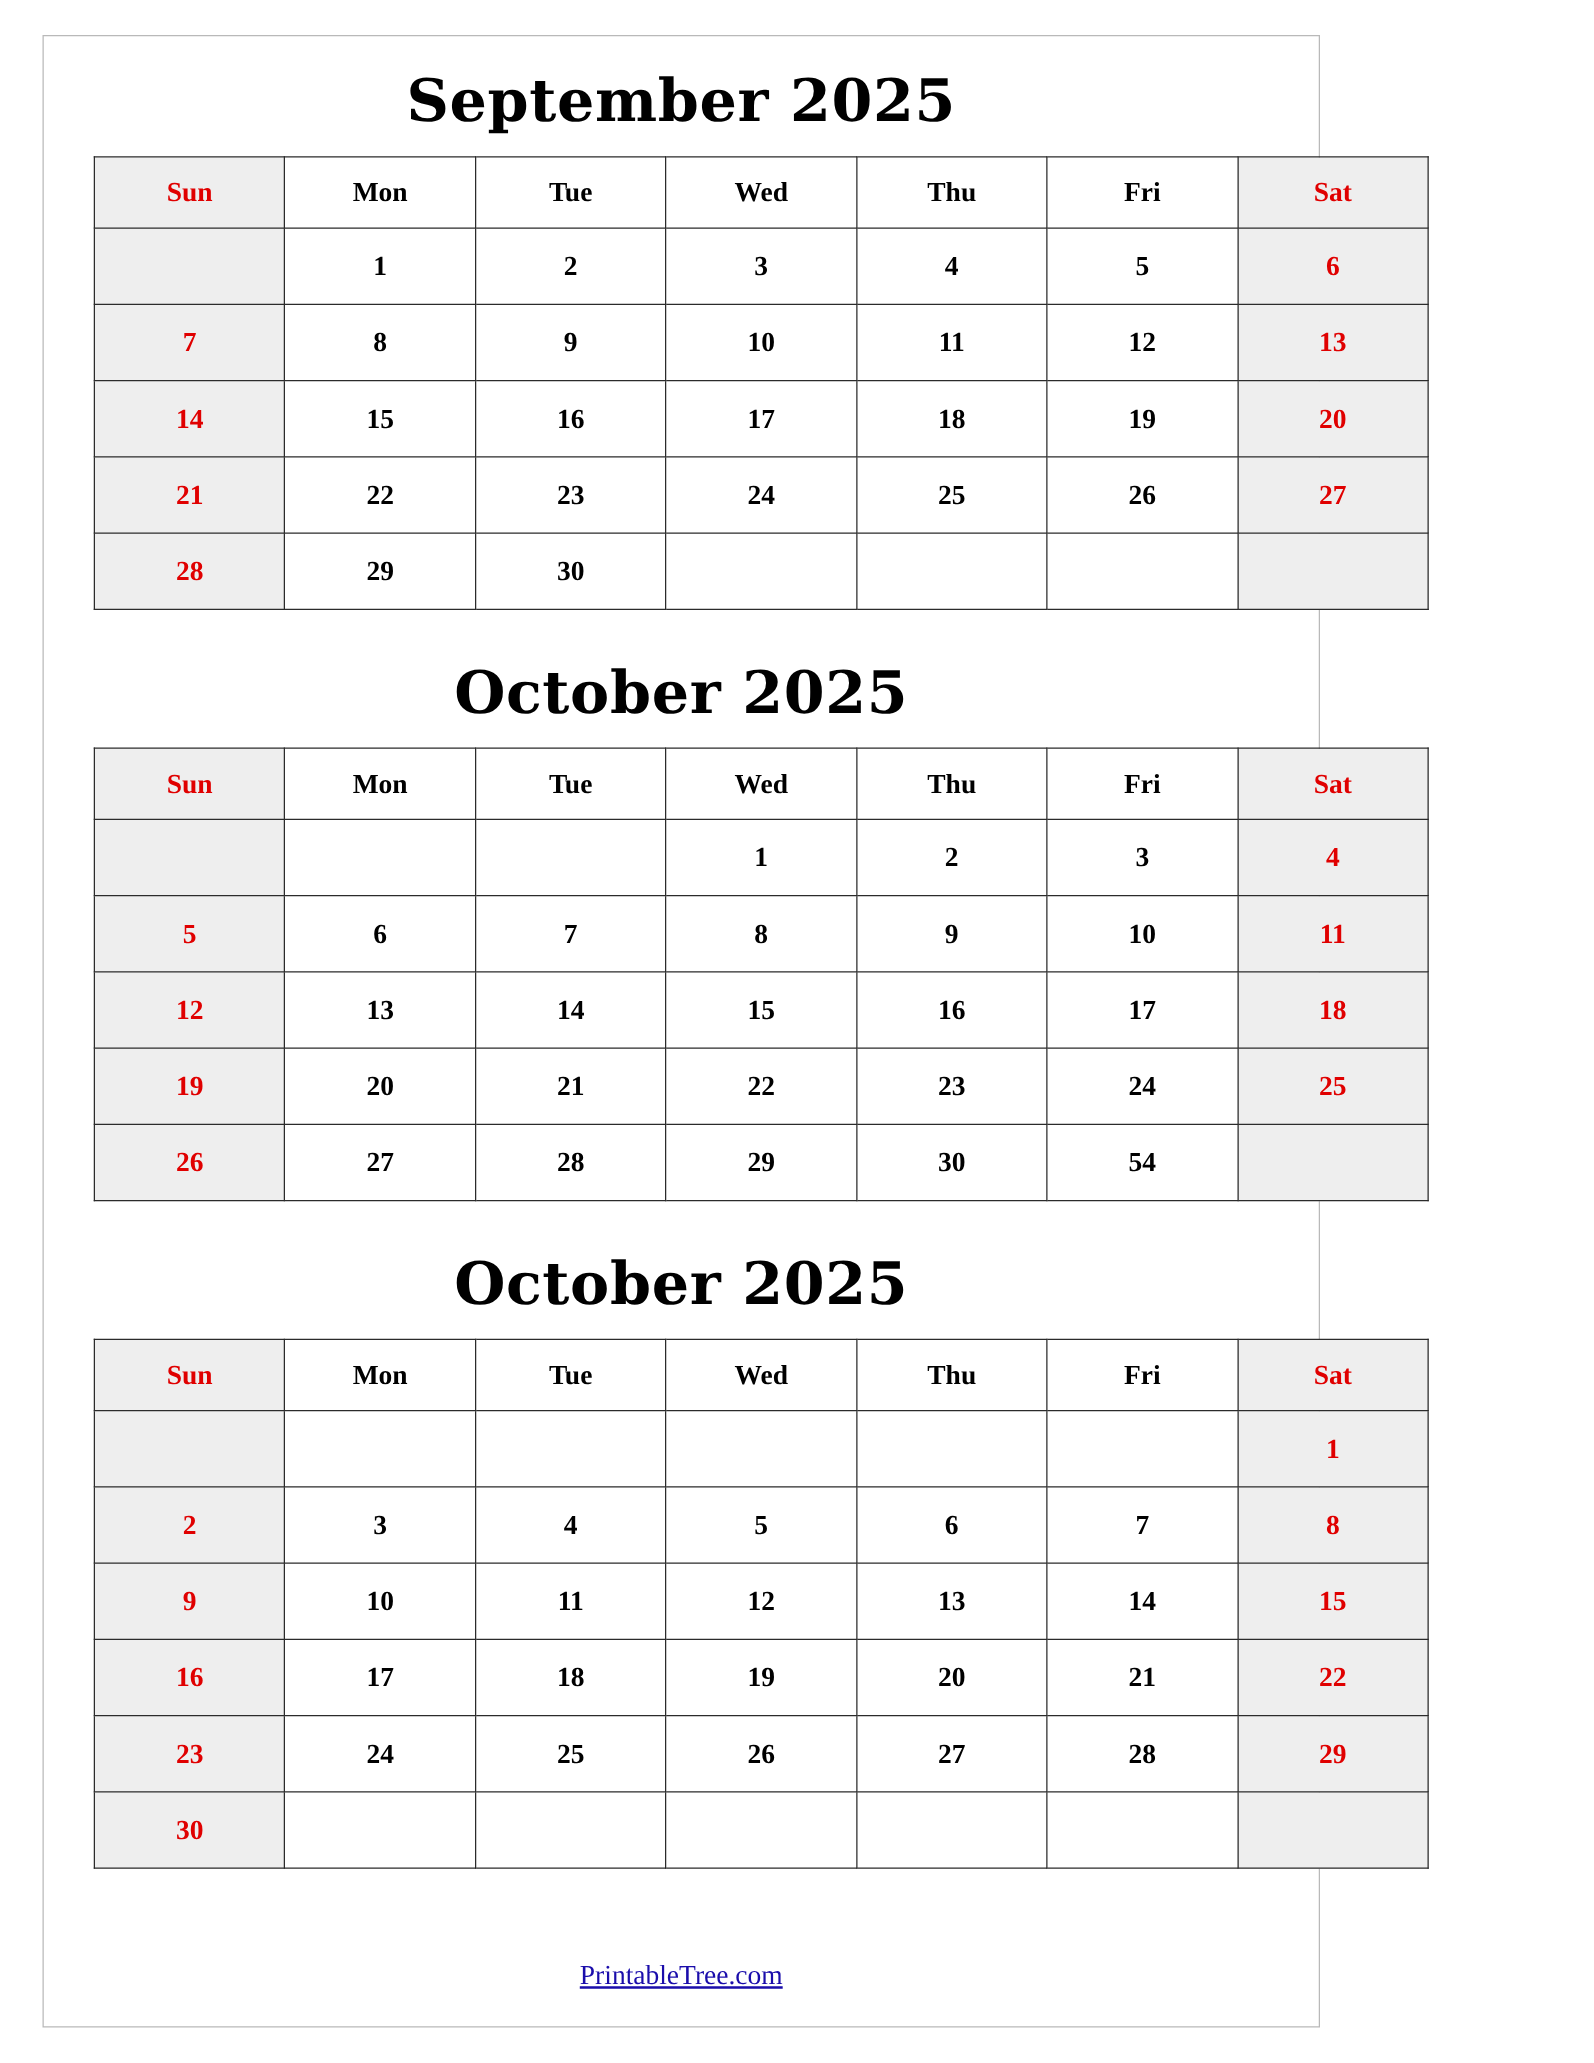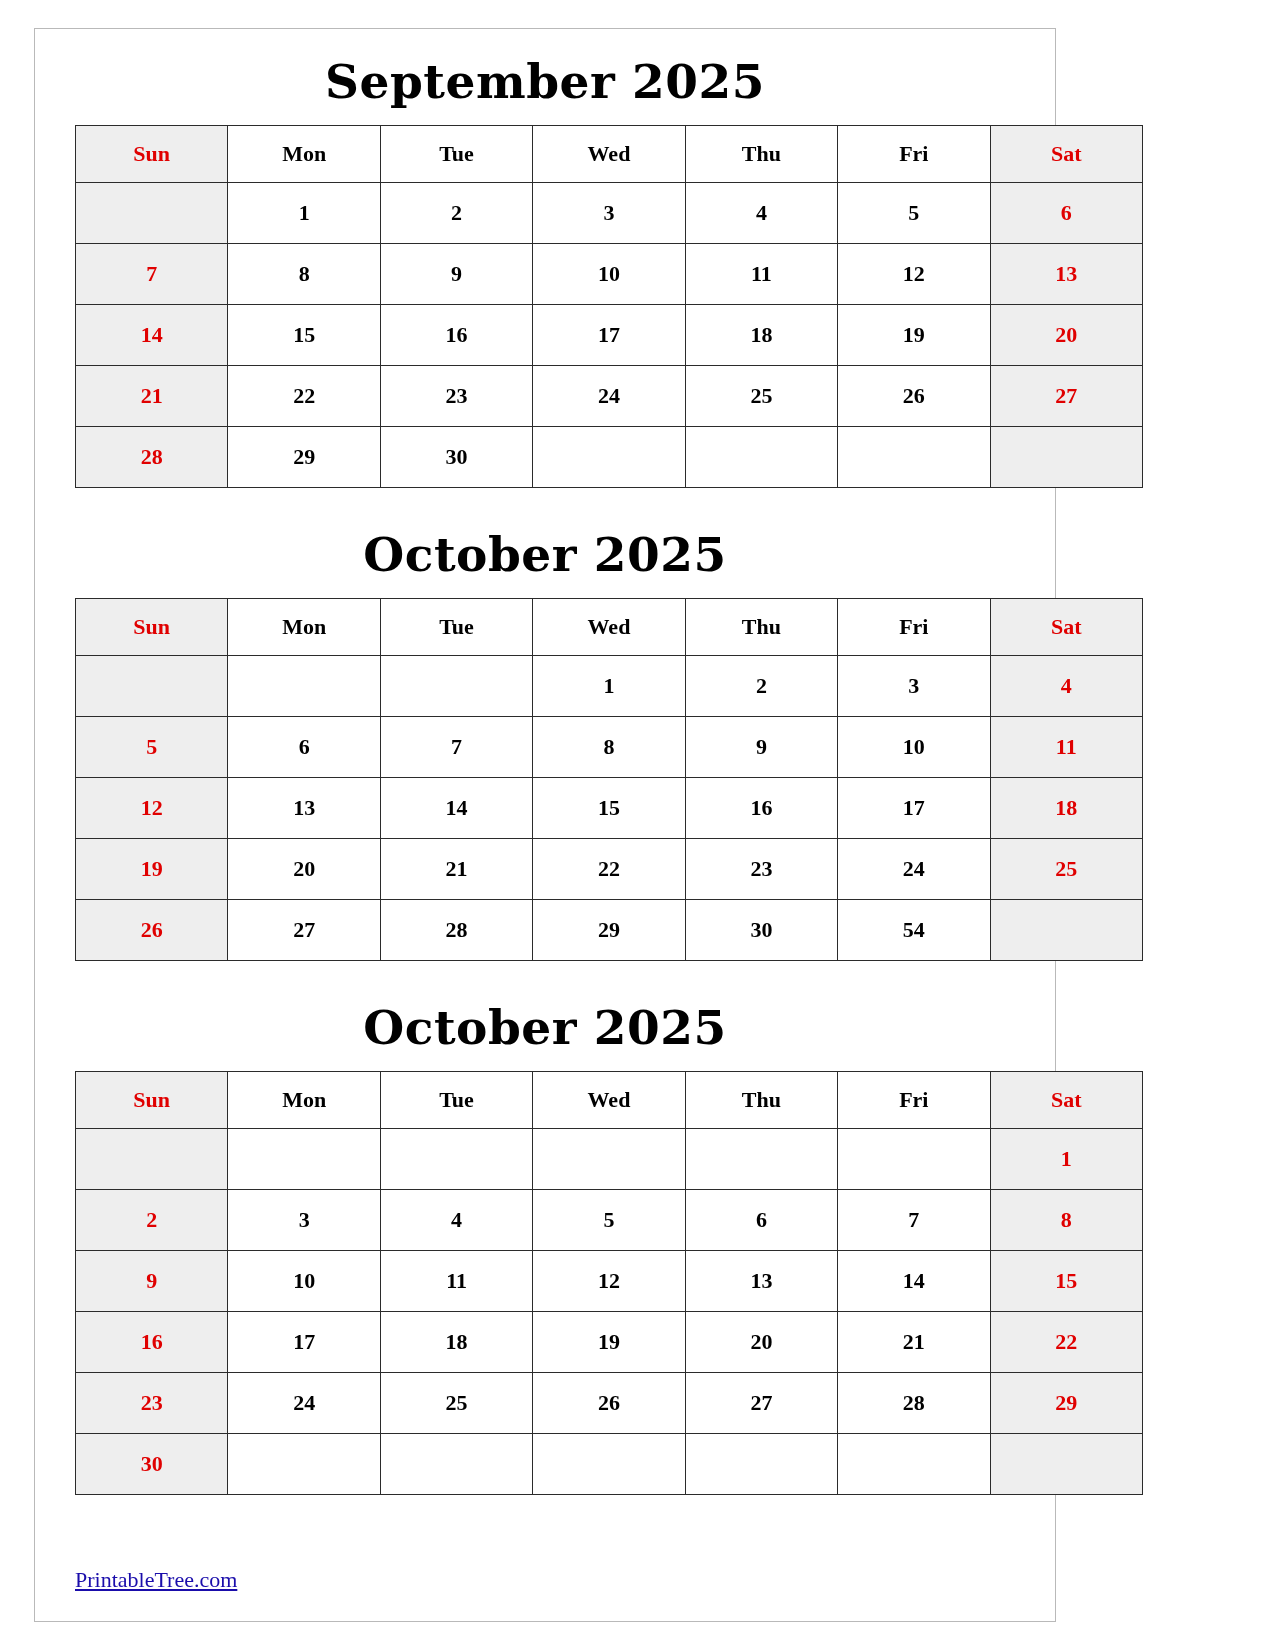--- a/index.html
+++ b/index.html
@@ -66,21 +66,21 @@
     background: #eeeeee;
   }
   .red {
     color: #e00000;
   }
   td.num {
     font-size: 23px;
   }
   .footer {
     margin-top: auto;
-    text-align: left;
+    text-align: center;
     padding-bottom: 18px;
     padding-top: 14px;
   }
   .footer a {
     font-family: "Liberation Serif", serif;
     font-size: 22px;
     color: #1a0dab;
     text-decoration: underline;
   }
   .sep-gap { height: 26px; }

